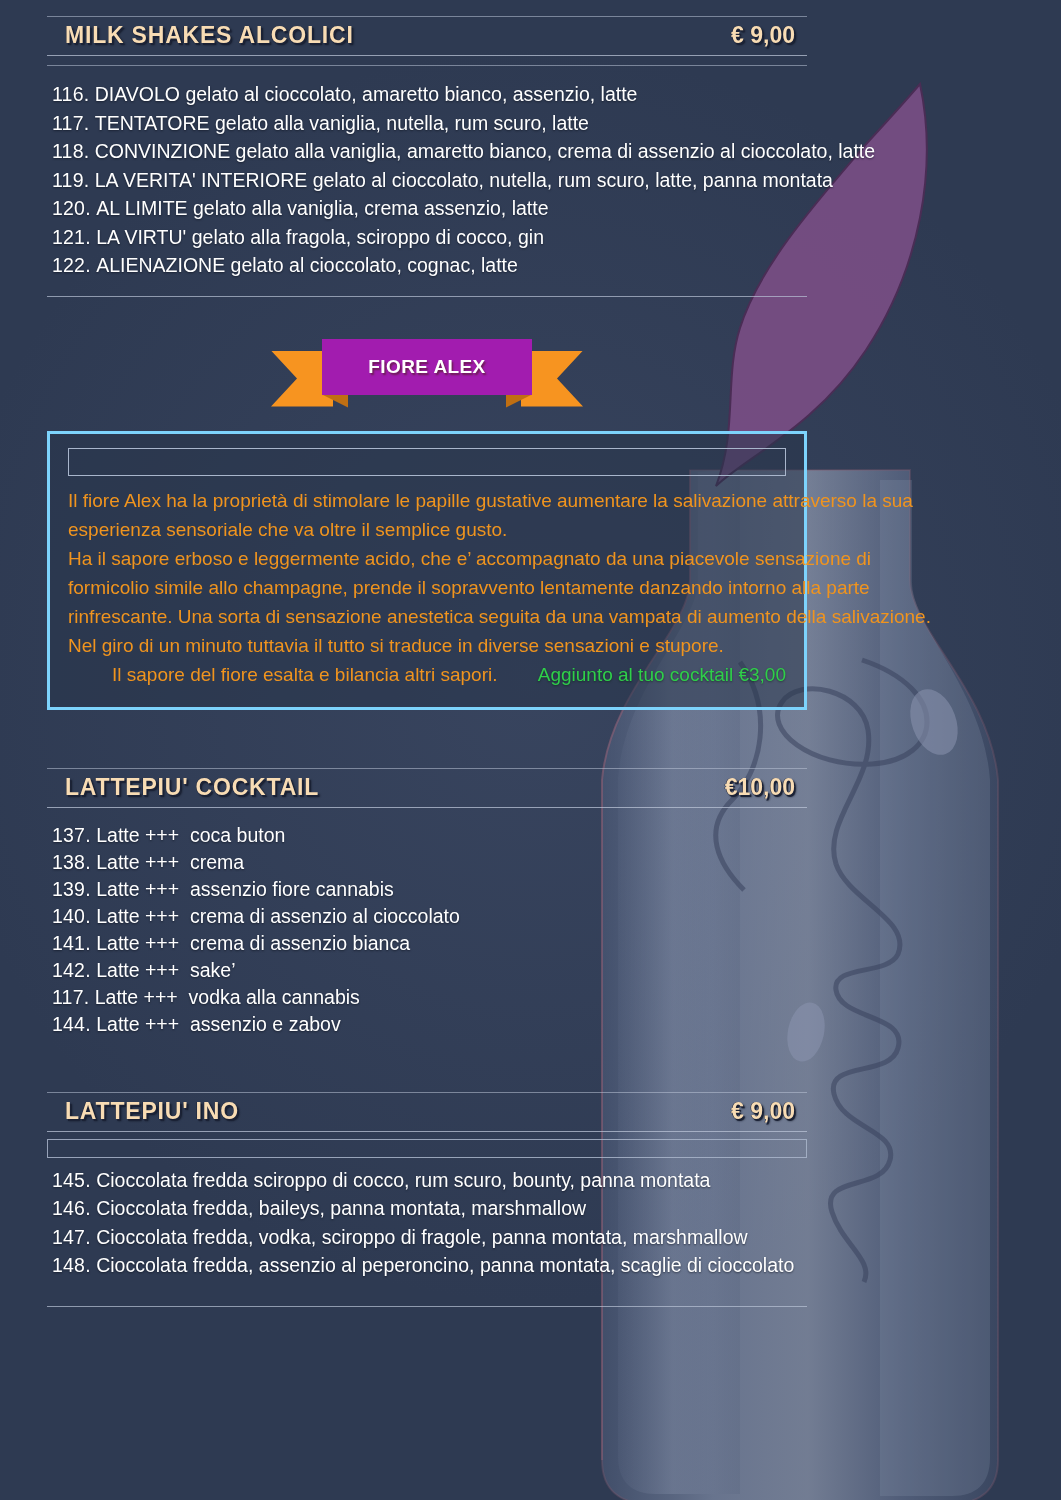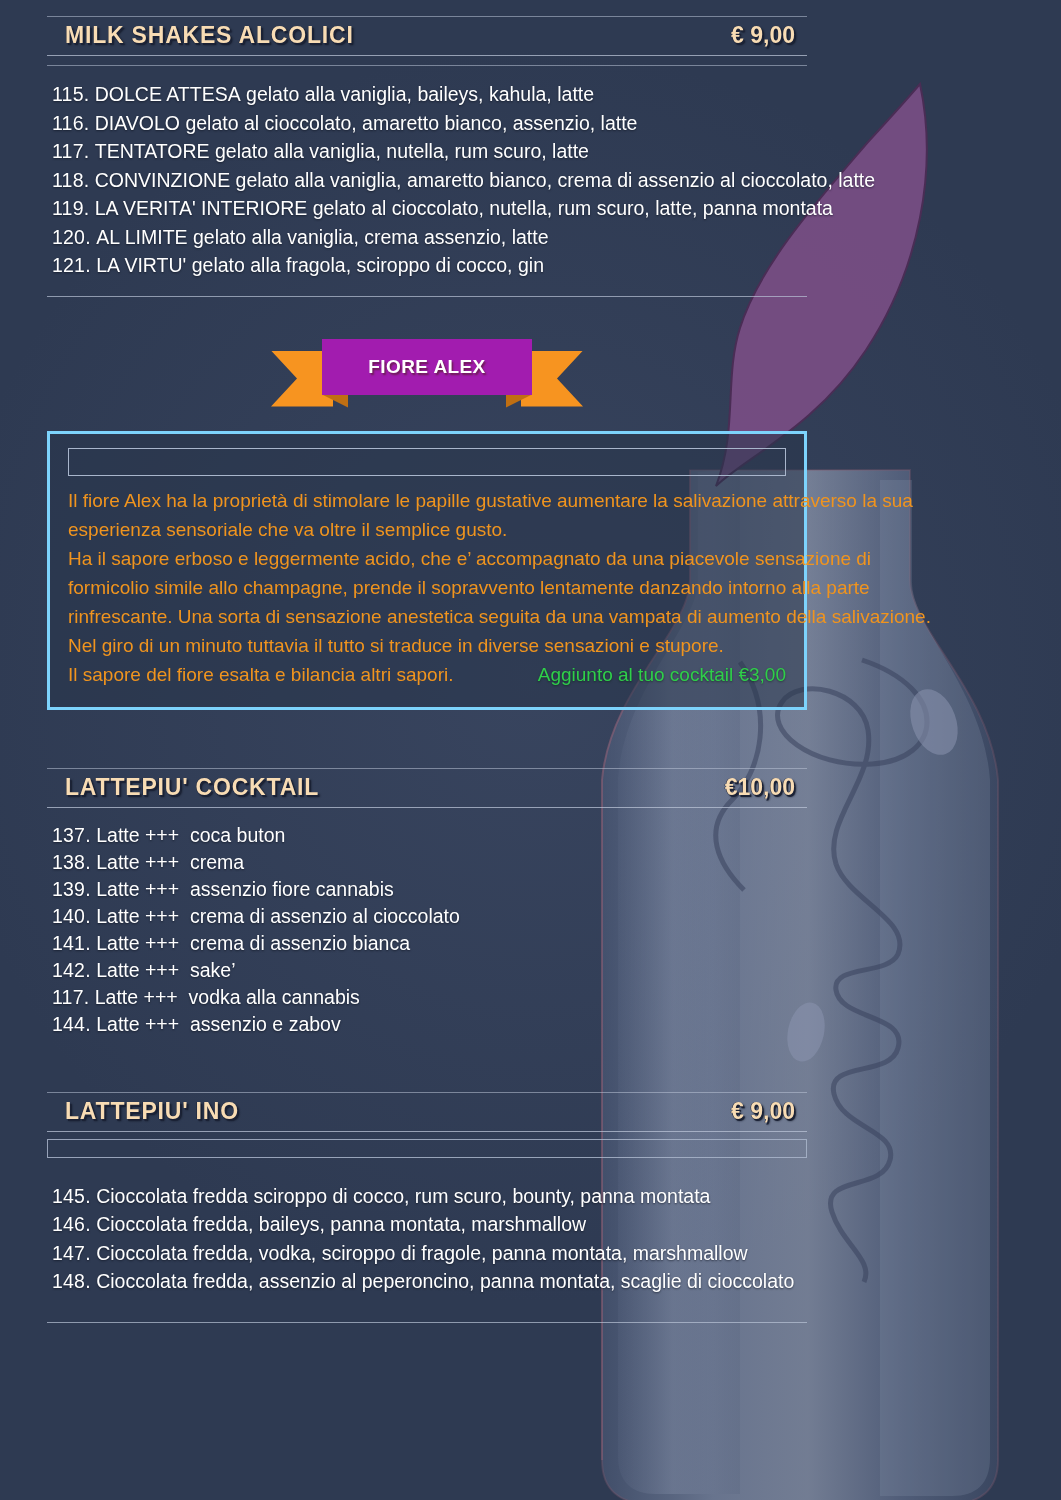--- a/index.html
+++ b/index.html
@@ -204,20 +204,21 @@
     line-height: 29px;
     padding: 0 4px;
   }
   .desc-text p { margin: 0; white-space: nowrap; }
   .desc-last {
     display: flex;
     justify-content: space-between;
     align-items: flex-start;
     padding: 0 4px;
     white-space: nowrap;
+    margin-left: 44px;
   }
   .desc-green {
     color: #2fcf4a;
     font-size: 19px;
     line-height: 29px;
     text-shadow: 0 1px 2px rgba(10,30,12,.5);
   }
 
   
   .sp-54 { height: 54px; }
@@ -289,27 +290,27 @@
     <div class="head-row">
       <span class="head-title">MILK SHAKES ALCOLICI</span>
       <span class="head-price">€ 9,00</span>
     </div>
     <div class="rule"></div>
     <div class="head-gap"></div>
     <div class="rule thin"></div>
   </div>
 
   <ul class="items">
-    <li><span class="num">115.</span> <span class="name">DOLCE ATTESA</span> <span>gelato alla vaniglia, baileys, kahula, latte</span></li>
     <li><span class="num">116.</span> <span class="name">DIAVOLO</span> <span>gelato al cioccolato, amaretto bianco, assenzio, latte</span></li>
     <li><span class="num">117.</span> <span class="name">TENTATORE</span> <span>gelato alla vaniglia, nutella, rum scuro, latte</span></li>
     <li><span class="num">118.</span> <span class="name">CONVINZIONE</span> <span>gelato alla vaniglia, amaretto bianco, crema di assenzio al cioccolato, latte</span></li>
     <li><span class="num">119.</span> <span class="name">LA VERITA' INTERIORE</span> <span>gelato al cioccolato, nutella, rum scuro, latte, panna montata</span></li>
     <li><span class="num">120.</span> <span class="name">AL LIMITE</span> <span>gelato alla vaniglia, crema assenzio, latte</span></li>
     <li><span class="num">121.</span> <span class="name">LA VIRTU'</span> <span>gelato alla fragola, sciroppo di cocco, gin</span></li>
+    <li><span class="num">122.</span> <span class="name">ALIENAZIONE</span> <span>gelato al cioccolato, cognac, latte</span></li>
   </ul>
   <div class="list-rule"></div>
 
   <div class="ribbon-zone">
     <div class="ribbon">
       <div class="tail left"></div>
       <div class="tail right"></div>
       <div class="fold left"></div>
       <div class="fold right"></div>
       <div class="ribbon-body">
@@ -359,21 +360,21 @@
   <div class="section-head">
     <div class="rule thin"></div>
     <div class="head-row">
       <span class="head-title">LATTEPIU' INO</span>
       <span class="head-price">€ 9,00</span>
     </div>
     <div class="rule"></div>
   </div>
   <div class="double-rect"></div>
 
-  <ul class="items" style="margin-top:24px">
+  <ul class="items" style="margin-top:8px">
     <li><span class="num">145.</span> <span class="name">Cioccolata fredda</span> <span>sciroppo di cocco, rum scuro, bounty, panna montata</span></li>
     <li><span class="num">146.</span> <span class="name">Cioccolata fredda,</span> <span>baileys, panna montata, marshmallow</span></li>
     <li><span class="num">147.</span> <span class="name">Cioccolata fredda,</span> <span>vodka, sciroppo di fragole, panna montata, marshmallow</span></li>
     <li><span class="num">148.</span> <span class="name">Cioccolata fredda,</span> <span> assenzio al peperoncino, panna montata, scaglie di cioccolato</span></li>
   </ul>
   <div class="list-rule" style="margin-top:26px"></div>
 
 </div>
 
 </body></html>

